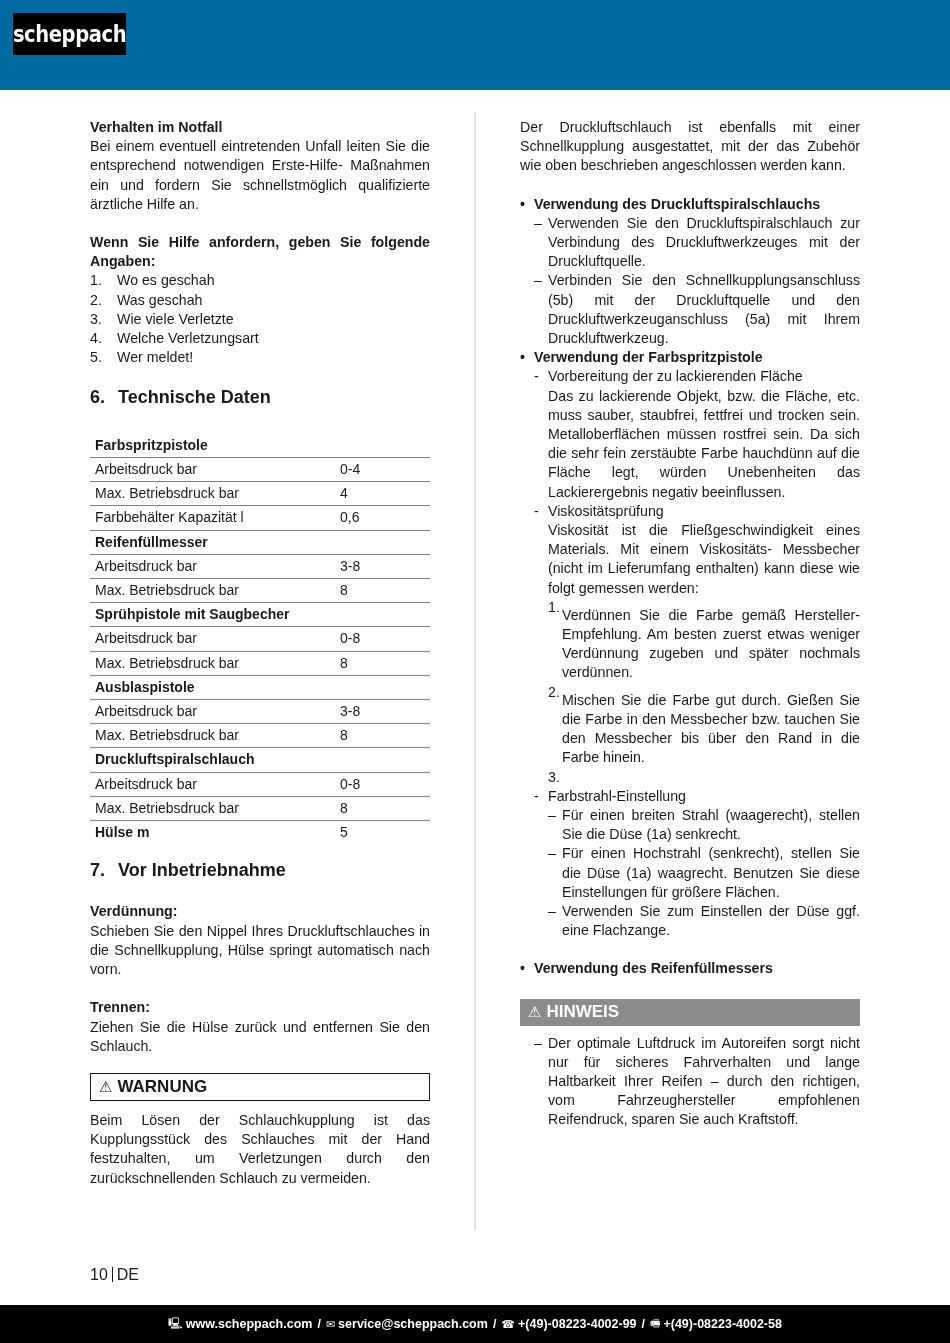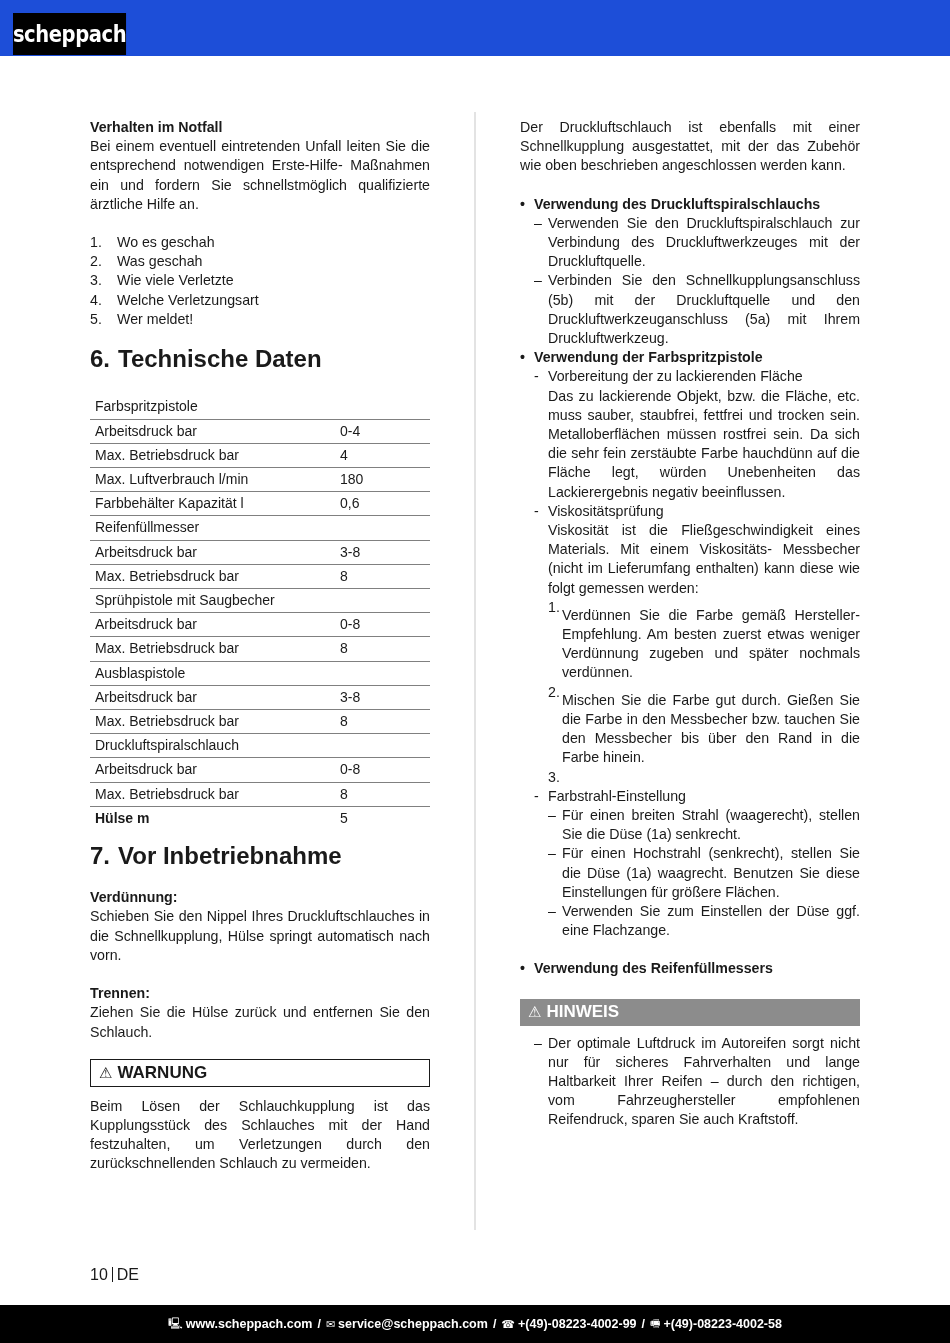--- a/index.html
+++ b/index.html
@@ -1,43 +1,43 @@
 <!DOCTYPE html>
 <html><head>
 <meta charset="utf-8">
 <style>
   * { margin: 0; padding: 0; box-sizing: border-box; }
   html, body { width: 950px; height: 1343px; background: #ffffff; overflow: hidden; }
   body { font-family: "Liberation Sans", sans-serif; color: #1a1a1a; position: relative; }
 
-  .header-bar { position: absolute; left: 0; top: 0; width: 950px; height: 56px; background: #1d4ed8; }
+  .header-bar { position: absolute; left: 0; top: 0; width: 950px; height: 90px; background: #0369a1; }
   .logo { position: absolute; left: 13px; top: 13px; width: 113px; height: 42px; background: #000; color: #fff;
           font-family: "DejaVu Sans", sans-serif; font-weight: bold; font-size: 23px; letter-spacing: -0.5px;
           display: flex; align-items: center; justify-content: center; transform: scaleX(0.85); transform-origin: left center; width: 133px; }
 
   .col { position: absolute; top: 118px; width: 340px; font-size: 14.2px; line-height: 19.2px; }
   .col-left { left: 90px; }
   .col-right { left: 520px; }
   .divider { position: absolute; left: 474px; top: 112px; width: 2px; height: 1118px; background: #e3e3e3; }
 
   p.j { text-align: justify; }
   .b { font-weight: bold; }
   .gap { height: 19px; }
 
   ol.num { list-style: none; }
   ol.num li { display: flex; }
   ol.num li .n { width: 27px; flex-shrink: 0; }
 
-  h2.sec { font-size: 24px; font-weight: bold; line-height: 24px; margin-top: 18px; margin-bottom: 24px; }
+  h2.sec { font-size: 18px; font-weight: bold; line-height: 24px; margin-top: 18px; margin-bottom: 24px; }
   h2.sec .sn { display: inline-block; width: 28px; }
 
   table.spec { width: 340px; border-collapse: collapse; font-size: 14px; }
   table.spec td { padding: 2px 5px 2px 5px; height: 24px; border-bottom: 1.5px solid #808080; vertical-align: middle; }
   table.spec td.v { text-align: left; width: 95px; }
-  table.spec tr.grp td { font-weight: normal; }
+  table.spec tr.grp td { font-weight: bold; }
   table.spec tr.last td { border-bottom: none; }
 
   .warn-box { border: 1.5px solid #1a1a1a; height: 28px; display: flex; align-items: center; padding-left: 8px;
               font-size: 17px; font-weight: bold; margin-top: 17px; margin-bottom: 10px; }
   .warn-box .tri { font-size: 15px; margin-right: 5px; font-weight: normal; }
 
   .bullet { display: flex; font-weight: bold; }
   .bullet .dot { width: 14px; flex-shrink: 0; }
   .sub { display: flex; padding-left: 14px; }
   .sub .m { width: 14px; flex-shrink: 0; }
@@ -68,20 +68,21 @@
 <div class="header-bar">
   <div class="logo">scheppach</div>
 </div>
 
 <div class="divider"></div>
 
 <div class="col col-left">
   <div class="b">Verhalten im Notfall</div>
   <p class="j">Bei einem eventuell eintretenden Unfall leiten Sie die entsprechend notwendigen Erste-Hilfe- Maßnahmen ein und fordern Sie schnellstmöglich qualifizierte ärztliche Hilfe an.</p>
   <div class="gap"></div>
+  <div class="b" style="text-align:justify">Wenn Sie Hilfe anfordern, geben Sie folgende Angaben:</div>
   <ol class="num">
     <li>
         <span class="n">1.</span>
         <span>Wo es geschah</span>
       </li>
     <li>
         <span class="n">2.</span>
         <span>Was geschah</span>
       </li>
     <li>
@@ -105,24 +106,20 @@
       <tr class="grp">
           <td colspan="2">Farbspritzpistole</td>
         </tr>
       <tr>
           <td>Arbeitsdruck bar</td>
           <td class="v">0-4</td>
         </tr>
       <tr>
           <td>Max. Betriebsdruck bar</td>
           <td class="v">4</td>
-        </tr>
-      <tr>
-          <td>Max. Luftverbrauch l/min</td>
-          <td class="v">180</td>
         </tr>
       <tr>
           <td>Farbbehälter Kapazität l</td>
           <td class="v">0,6</td>
         </tr>
       <tr class="grp">
           <td colspan="2">Reifenfüllmesser</td>
         </tr>
       <tr>
           <td>Arbeitsdruck bar</td>

